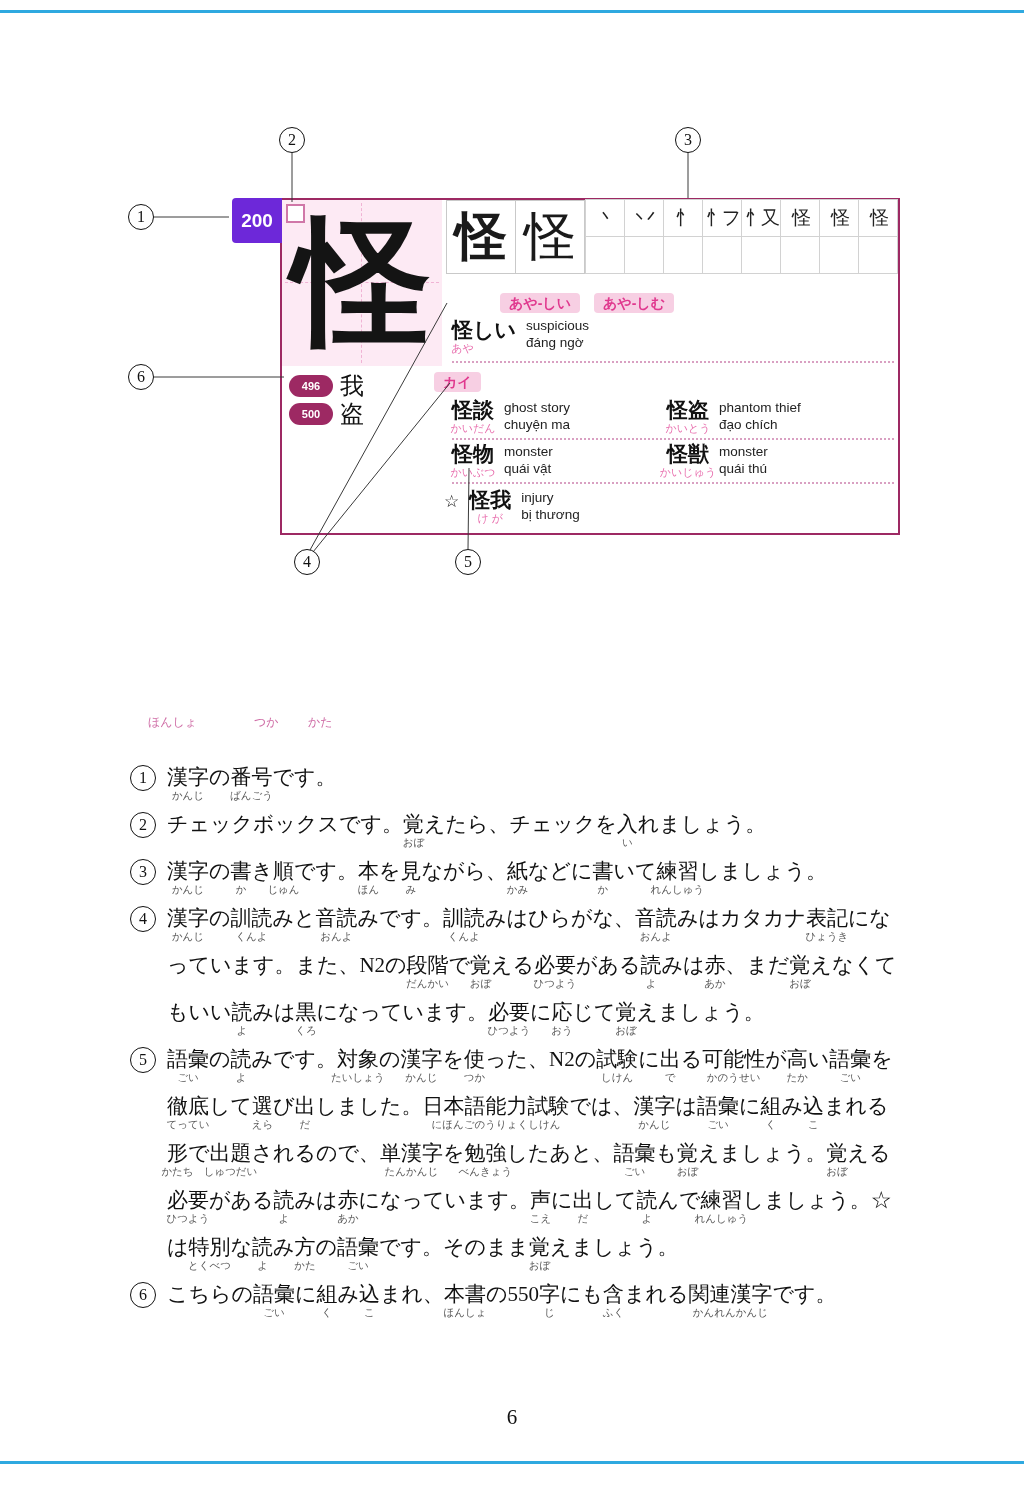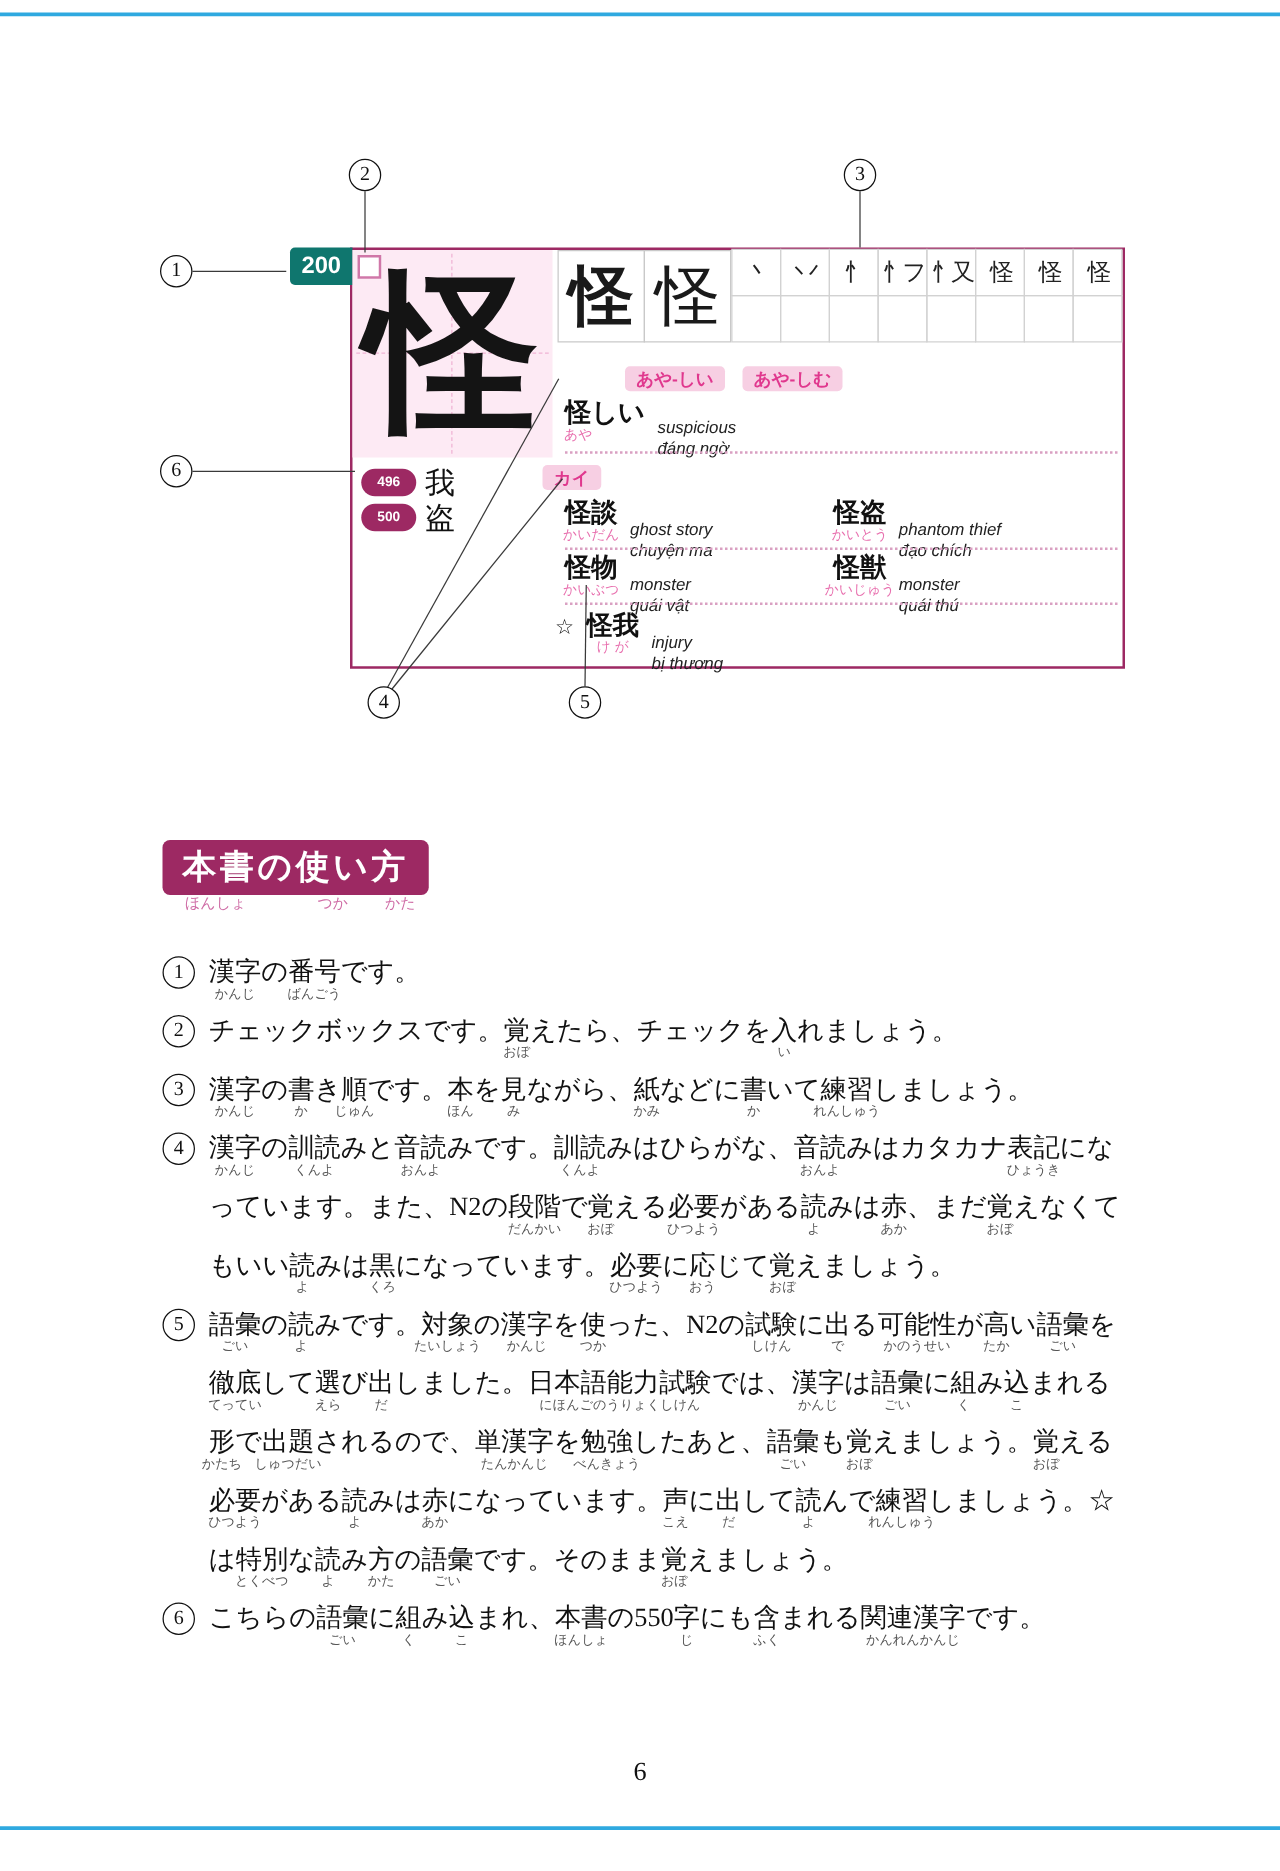--- a/index.html
+++ b/index.html
@@ -14,21 +14,21 @@
   .connectors{position:absolute;top:0;left:0;pointer-events:none;}
   .ncircle{width:26px;height:26px;border:1.5px solid #111;border-radius:50%;
            display:flex;align-items:center;justify-content:center;
            font-size:16px;background:#fff;box-sizing:border-box;}
   .callout{position:absolute;}
   .co-1{left:128px;top:204px;} .co-2{left:279px;top:127px;} .co-3{left:675px;top:127px;}
   .co-4{left:294px;top:549px;} .co-5{left:455px;top:549px;} .co-6{left:128px;top:364px;}
 
   .card{position:absolute;left:280px;top:198px;width:620px;height:337px;
         border:2px solid #9d2963;background:#fff;box-sizing:border-box;}
-  .id-badge{position:absolute;left:-50px;top:-2px;width:50px;height:30px;background:#0f766e;
+  .id-badge{position:absolute;left:-50px;top:-2px;width:50px;height:45px;background:#6d28d9;
             color:#fff;font-family:"Liberation Sans",sans-serif;font-weight:bold;font-size:19px;
             display:flex;align-items:center;justify-content:center;border-radius:4px 0 0 4px;}
   .kanji-box{position:absolute;left:0;top:0;width:160px;height:166px;background:#fdeaf4;}
   .guide-v{position:absolute;left:79px;top:3px;bottom:3px;border-left:1px dashed #f0b3d4;}
   .guide-h{position:absolute;top:82px;left:3px;right:3px;border-top:1px dashed #f0b3d4;}
   .big-kanji{position:absolute;left:0;top:0;width:160px;height:166px;display:flex;align-items:center;
              justify-content:center;font-size:138px;font-weight:600;color:#141414;line-height:1;}
   .checkbox{position:absolute;left:4px;top:4px;width:19px;height:19px;background:#fff;
             border:2px solid #d077a8;box-sizing:border-box;}
   .rel-row{position:absolute;display:flex;align-items:center;gap:7px;}
@@ -54,21 +54,21 @@
   .on-pill-wrap{position:absolute;left:152px;top:172px;}
 
   .vocab-entry{position:absolute;display:flex;align-items:flex-start;gap:10px;}
   .ve-kun{left:170px;top:116px;} 
   .ve-r1a{left:170px;top:198px;} .ve-r1b{left:385px;top:198px;}
   .ve-r2a{left:170px;top:242px;} .ve-r2b{left:385px;top:242px;}
   .ve-r3{left:162px;top:288px;}
   .vword{font-size:21px;font-weight:600;color:#111;white-space:nowrap;}
   .vword .rt{color:#e86fae;font-size:11px;font-family:"Liberation Sans",sans-serif;font-weight:normal;}
   .star{font-size:17px;margin-top:3px;font-weight:400;}
-  .vmean{font-family:"Liberation Sans",sans-serif;font-size:13.5px;line-height:17px;color:#222;margin-top:17px;font-style:italic;}
+  .vmean{font-family:"Liberation Sans",sans-serif;font-size:13.5px;line-height:17px;color:#222;margin-top:1px;}
   .dotted{position:absolute;left:170px;width:442px;border-top:2px dotted #d9a0c2;}
   .dot-1{top:161px;} .dot-2{top:238px;} .dot-3{top:282px;}
 
   
   .rb{display:inline-block;position:relative;line-height:1.2;}
   .rt{position:absolute;left:50%;top:100%;transform:translateX(-50%);font-size:10.5px;line-height:1;
       color:#666;white-space:nowrap;font-weight:normal;font-family:"Liberation Sans",sans-serif;}
 
   
   .content{position:absolute;top:672px;left:130px;width:768px;}
@@ -223,21 +223,20 @@
     <div class="callout co-5">
         <div class="ncircle">5</div>
       </div>
     <div class="callout co-6">
         <div class="ncircle">6</div>
       </div>
   </div>
 
   <div class="content">
     <div class="heading-wrap">
-      <span class="heading-box">本書の使い方</span>
       <span class="hfuri hf-1">ほんしょ</span>
       <span class="hfuri hf-2">つか</span>
       <span class="hfuri hf-3">かた</span>
     </div>
 
     <div class="item">
       <span class="ncircle">1</span>
       <p class="itext"><span class="rb"><span>漢字</span><span class="rt">かんじ</span></span>の<span class="rb"><span>番号</span><span class="rt">ばんごう</span></span>です。</p>
     </div>
     <div class="item">

